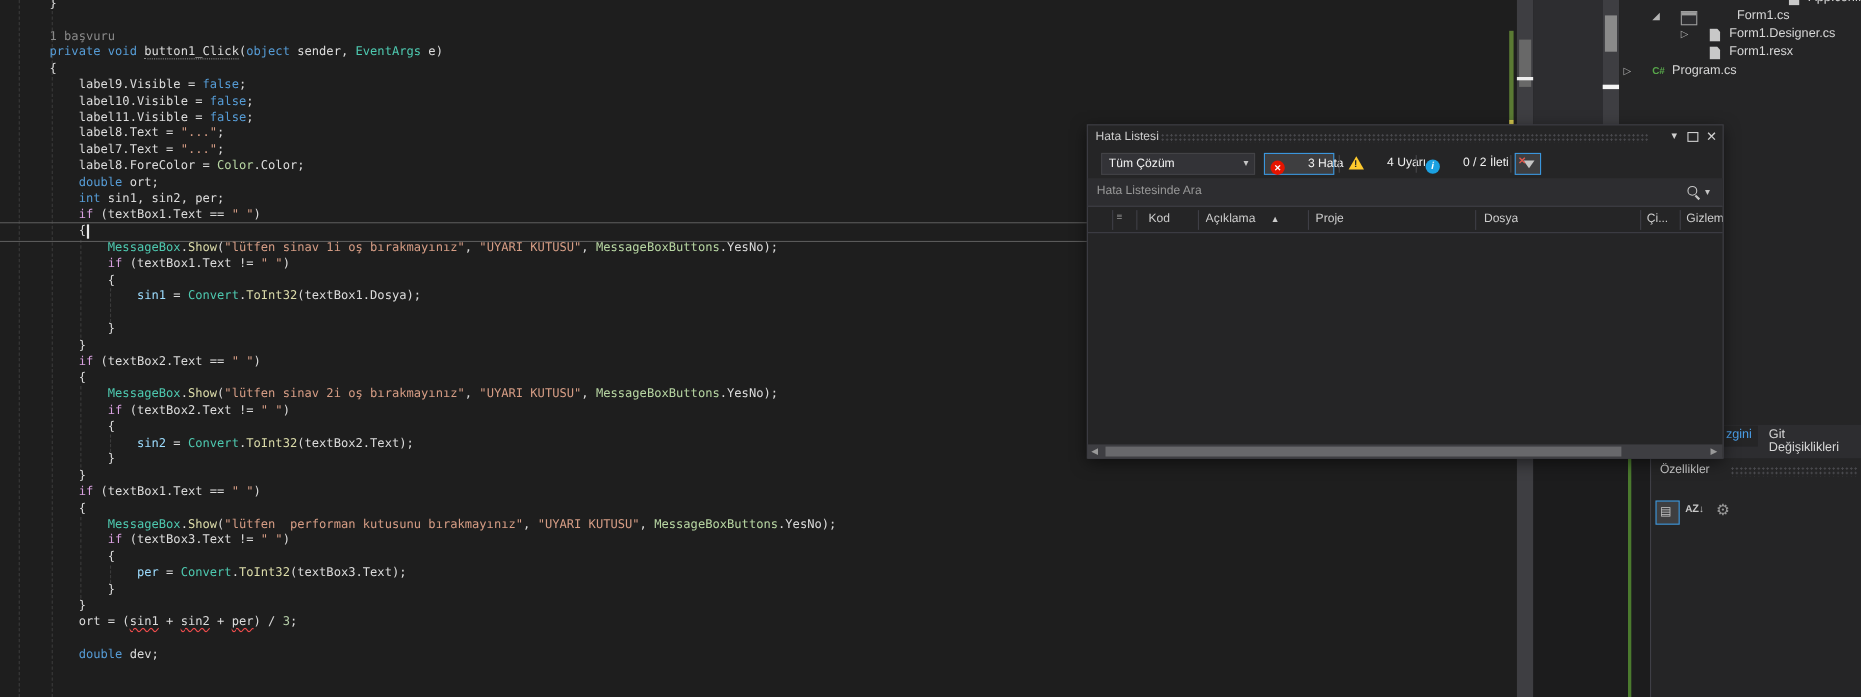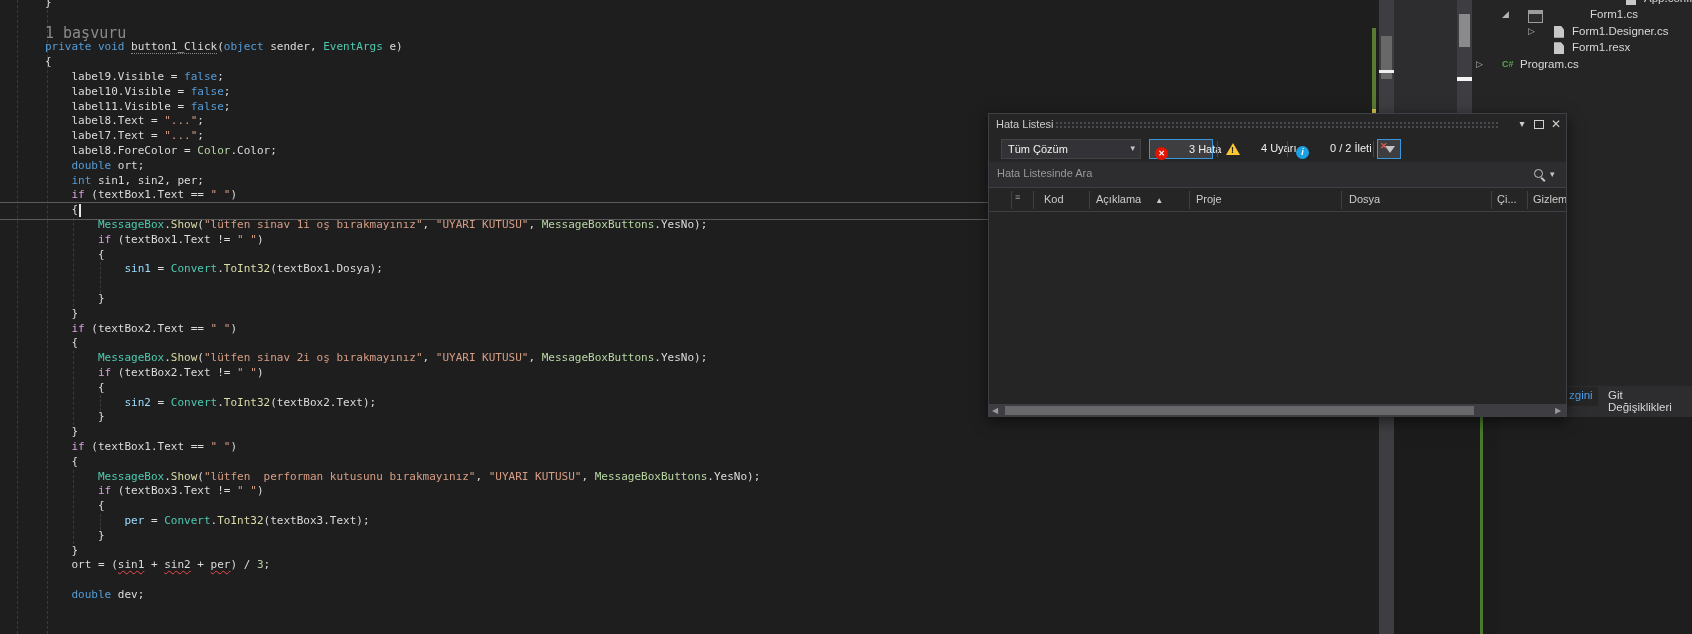--- a/index.html
+++ b/index.html
@@ -16,21 +16,21 @@
              font-size:11px;line-height:14.8px;height:14.8px;}
   .code-line span.k{color:#569cd6;}
   .code-line span.c{color:#d8a0df;margin-top:43px;}
   .code-line span.t{color:#4ec9b0;}
   .code-line span.e{color:#b8d7a3;}
   .code-line span.m{color:#dcdcaa;}
   .code-line span.s{color:#d69d85;}
   .code-line span.n{color:#b5cea8;}
   .code-line span.p{color:#dcdcdc;}
   .code-line span.l{color:#9cdcfe;}
-  .code-line span.g{color:#8a8a8a;font-size:15px;}
+  .code-line span.g{color:#8a8a8a;font-size:11px;}
   .code-line span.u{color:#dcdcdc;border-bottom:1px dotted #8a8a8a;}
   .code-line span.r{color:#dcdcdc;text-decoration:underline wavy #f14c4c 1px;text-underline-offset:2px;}
   
   #change-margin-green{position:absolute;left:1372px;top:28px;width:4px;height:81px;background:#5a7a33;}
   #change-margin-yellow{position:absolute;left:1372px;top:109px;width:4px;height:104px;background:#d0c54e;}
   #editor-vscroll{position:absolute;left:1379px;top:0;width:15px;height:634px;background:#3e3e42;}
   #editor-vscroll .thumb{position:absolute;left:2px;top:36px;width:11px;height:43px;background:#686868;}
   #editor-vscroll .mark{position:absolute;left:0;top:70px;width:15px;height:3px;background:#efefef;}
   
   #right-gap-top{position:absolute;left:1394px;top:0;width:63px;height:417px;background:#2d2d30;}
@@ -193,21 +193,21 @@
   </div>
 
   <div id="solution-explorer">
       <div class="se-row" style="top: -9px;">
         <span class="icon-file" style="left: 154px;"></span>
         <span class="lbl" style="left: 172px;">App.config</span>
       </div>
       <div class="se-row" style="top: 7.4px;">
         <span class="exp" style="left: 30px;">◢</span>
         <span class="icon-form" style="left: 56px;"></span>
-        <span class="lbl" style="left: 74px; padding-left: 44px;">Form1.cs</span>
+        <span class="lbl" style="left: 63px; padding-left: 44px;">Form1.cs</span>
       </div>
       <div class="se-row" style="top: 23.8px;">
         <span class="exp" style="left: 56px;">▷</span>
         <span class="icon-file" style="left: 82px;"></span>
         <span class="lbl" style="left: 100px;">Form1.Designer.cs</span>
       </div>
       <div class="se-row" style="top: 40.2px;">
         <span class="icon-file" style="left: 82px;"></span>
         <span class="lbl" style="left: 100px;">Form1.resx</span>
       </div>
@@ -216,20 +216,31 @@
         <span class="icon-csharp" style="left: 30px;">C#</span>
         <span class="lbl" style="left: 48px;">Program.cs</span>
       </div>
     </div>
 
   <div id="se-tabs">
     <div id="tab-gezgini">zgini</div>
     <div id="tab-git">Git Değişiklikleri</div>
   </div>
 
+  <div id="props-panel">
+    <div id="props-title">Özellikler</div>
+    <div id="props-dots" class="dots"></div>
+    <div id="props-toolbar">
+      <div id="btn-categorized">
+        <span class="glyph">▤</span>
+      </div>
+      <div id="btn-az"><span>A<span class="dn">Z</span>↓</span></div>
+      <div id="btn-wrench"><span>⚙</span></div>
+    </div>
+  </div>
 
   <div id="error-panel">
     <div id="ep-title">
       <span id="ep-title-text">Hata Listesi</span>
       <div id="ep-title-dots" class="dots"></div>
       <div id="ep-btn-menu" class="winbtn"><span>▾</span></div>
       <div id="ep-btn-max" class="winbtn"><span class="sq"></span></div>
       <div id="ep-btn-close" class="winbtn"><span>✕</span></div>
     </div>
     <div id="ep-toolbar">

